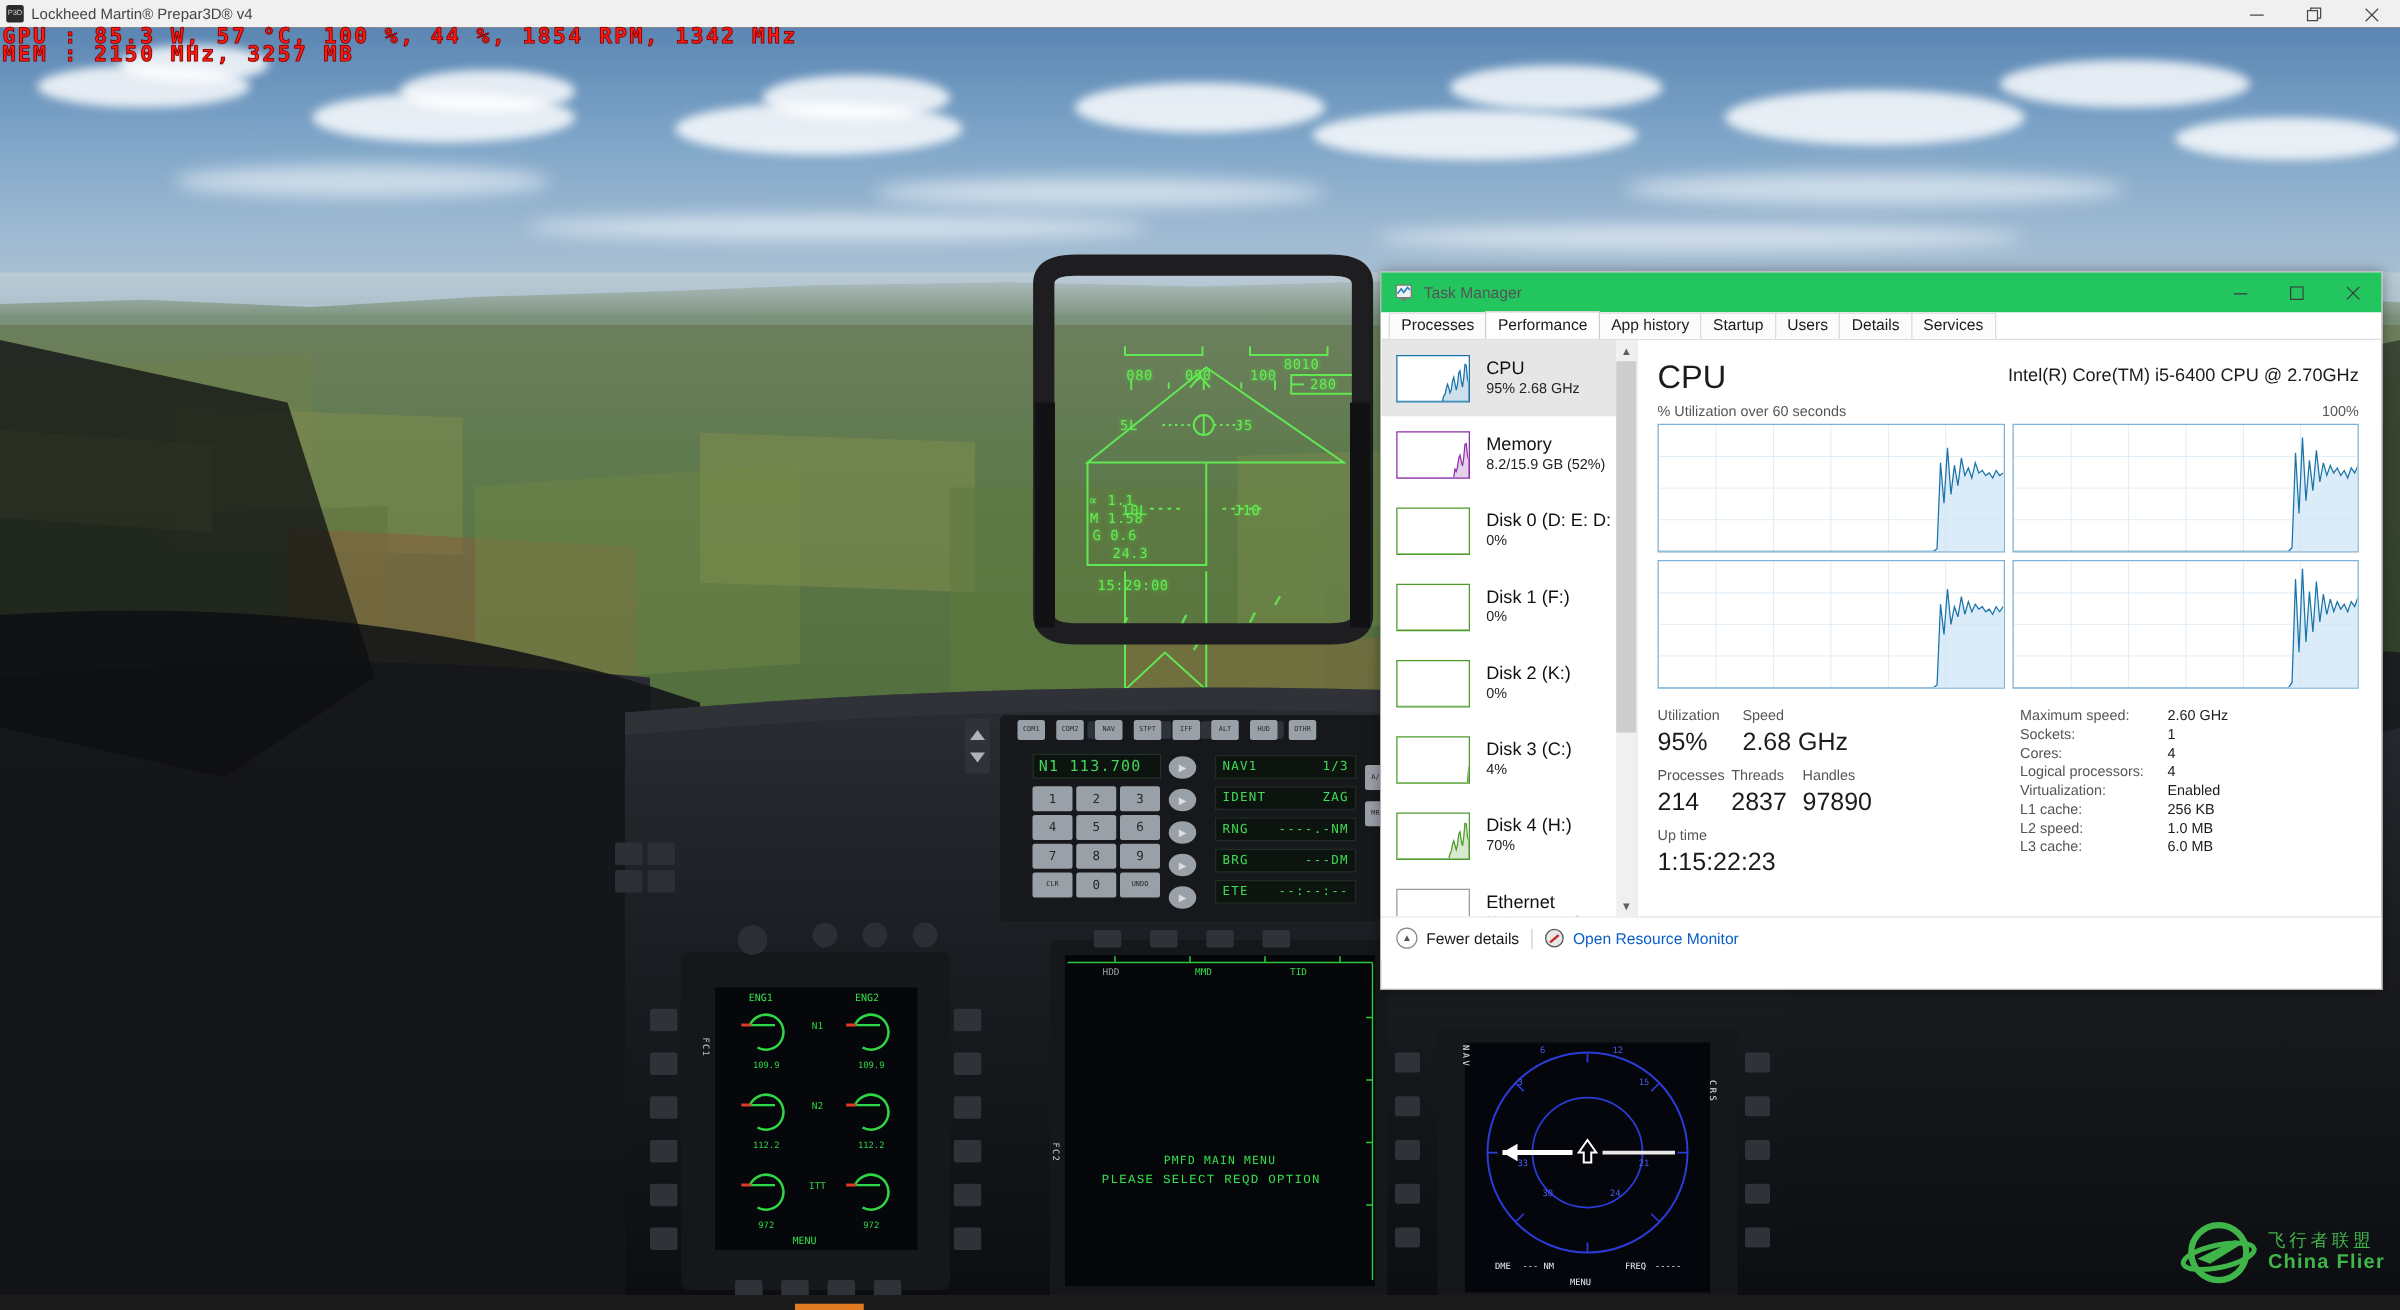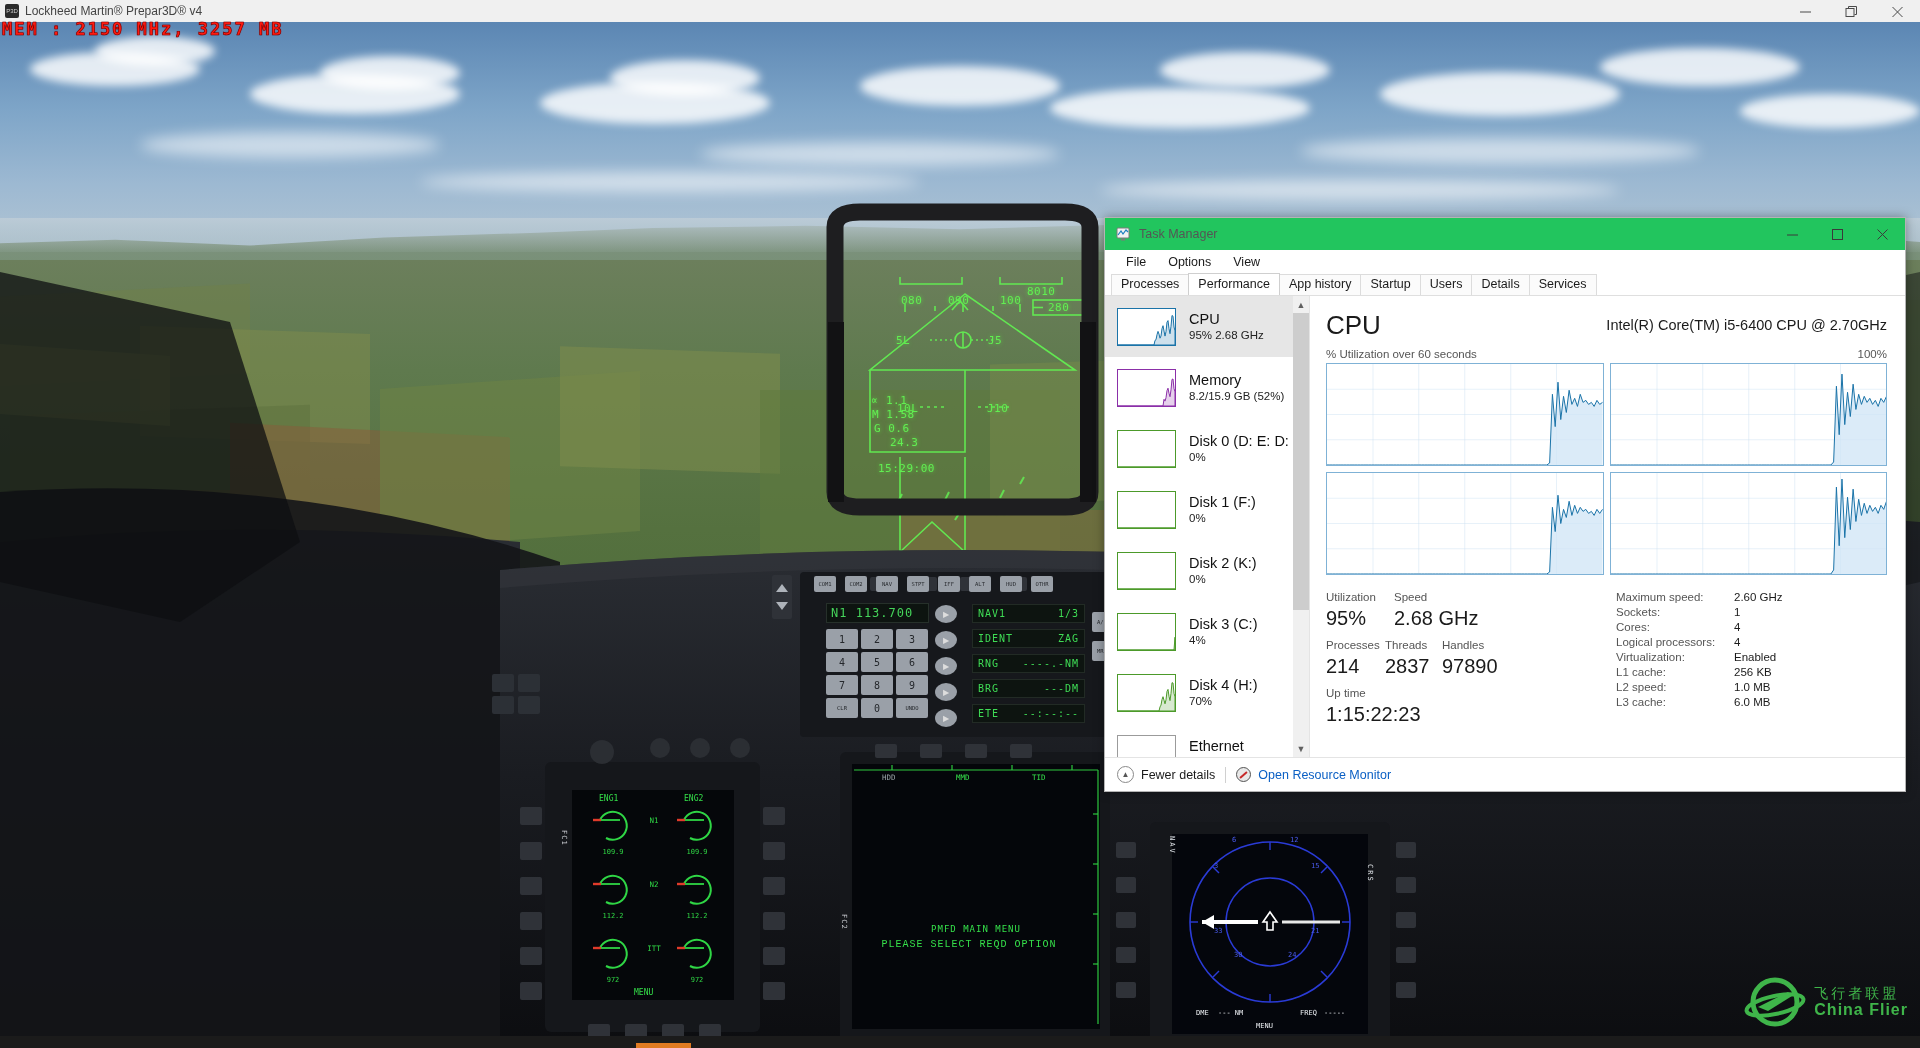--- a/index.html
+++ b/index.html
@@ -581,20 +581,21 @@
         <path d="M14 33 L44 18 L48 22 L24 37 Z" fill="#3fb54a"></path>
       </svg>
       <div>
         <div id="wm-cn">飞行者联盟</div>
         <div id="wm-en">China Flier</div>
       </div>
     </div>
   </div>
 
   <div id="fps-overlay">
+    <div>GPU : 85.3 W, 57 °C, 100 %, 44 %, 1854 RPM, 1342 MHz</div>
     <div>MEM : 2150 MHz, 3257 MB</div>
   </div>
 </div>
 
 <div id="taskmgr">
 
   <div id="tm-titlebar">
     <div id="tm-icon">
       <svg width="16" height="16">
         <rect x="2" y="2" width="12" height="10" rx="1" fill="#f2f2f2" stroke="#7a7a7a" stroke-width="1"></rect>
@@ -614,25 +615,20 @@
         </svg>
     </div>
     <div class="tm-wb">
       <svg width="11" height="11">
         <line x1="0.5" y1="0.5" x2="10.5" y2="10.5" stroke="#3a3a3a" stroke-width="1"></line>
         <line x1="10.5" y1="0.5" x2="0.5" y2="10.5" stroke="#3a3a3a" stroke-width="1"></line>
       </svg>
     </div>
   </div>
 
-  <div id="tm-menubar">
-      <div class="tm-menu">File</div>
-      <div class="tm-menu">Options</div>
-      <div class="tm-menu">View</div>
-    </div>
   <div id="tm-tabs">
       <div class="tm-tab">Processes</div>
       <div class="tm-tab active">Performance</div>
       <div class="tm-tab">App history</div>
       <div class="tm-tab">Startup</div>
       <div class="tm-tab">Users</div>
       <div class="tm-tab">Details</div>
       <div class="tm-tab">Services</div>
     </div>
 

